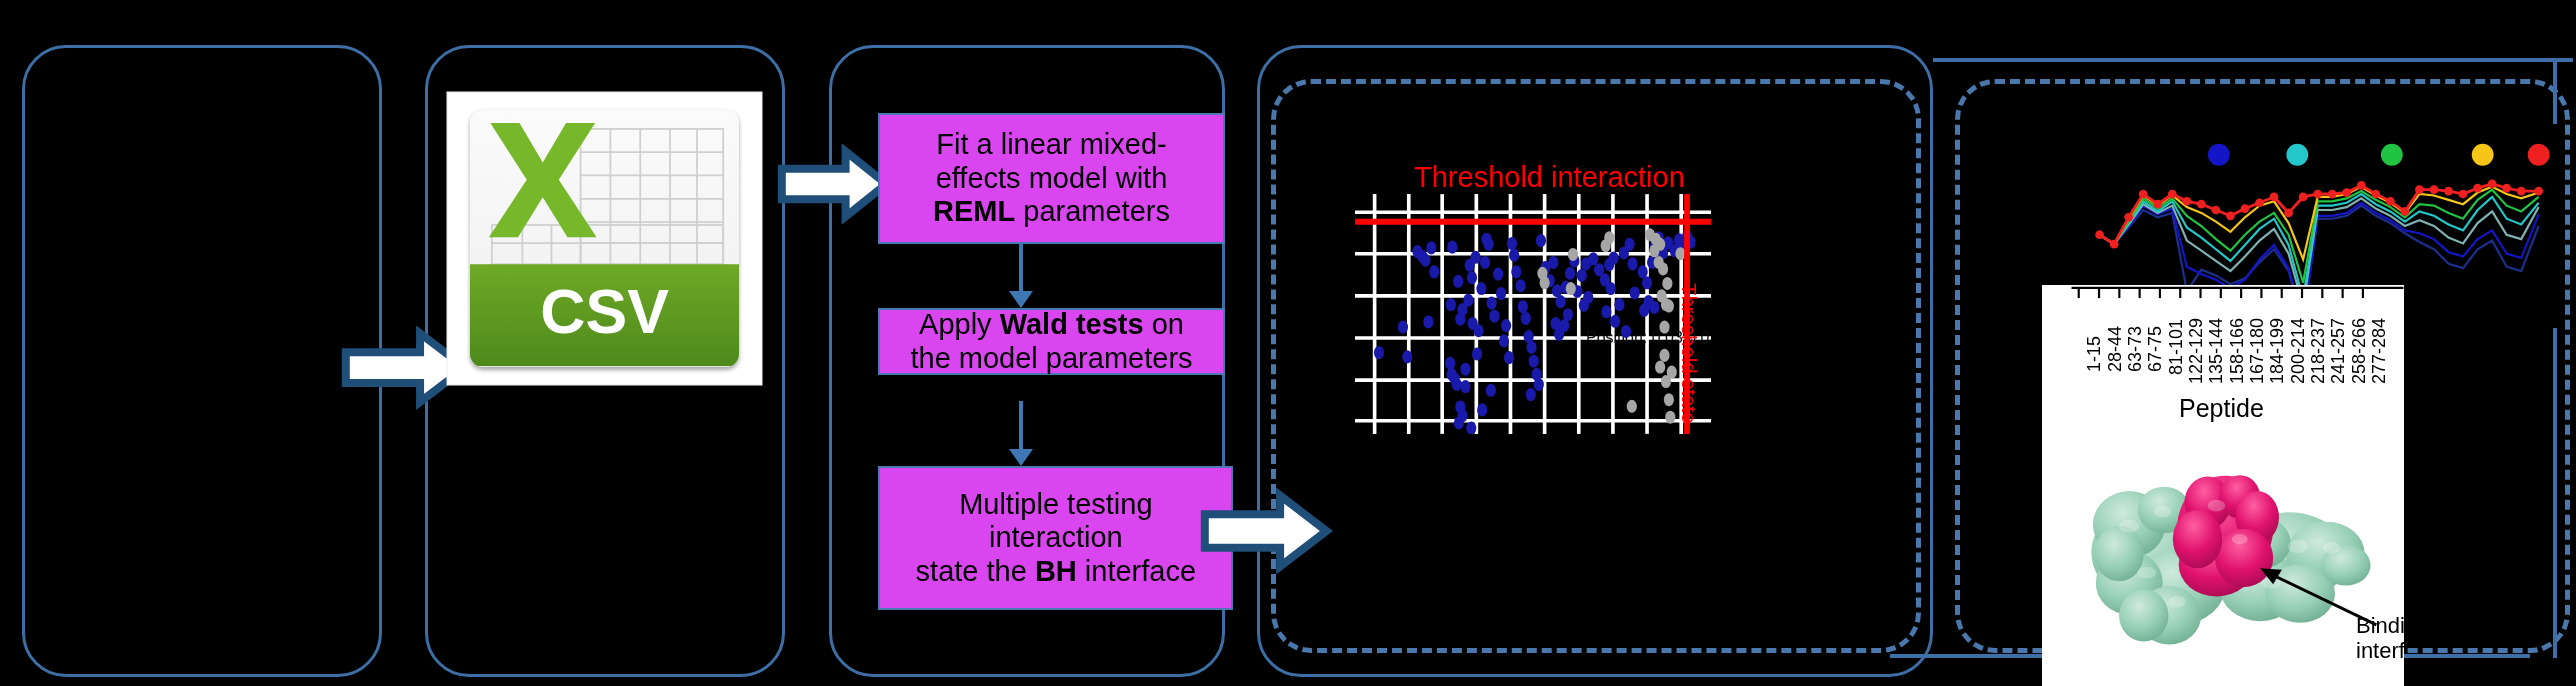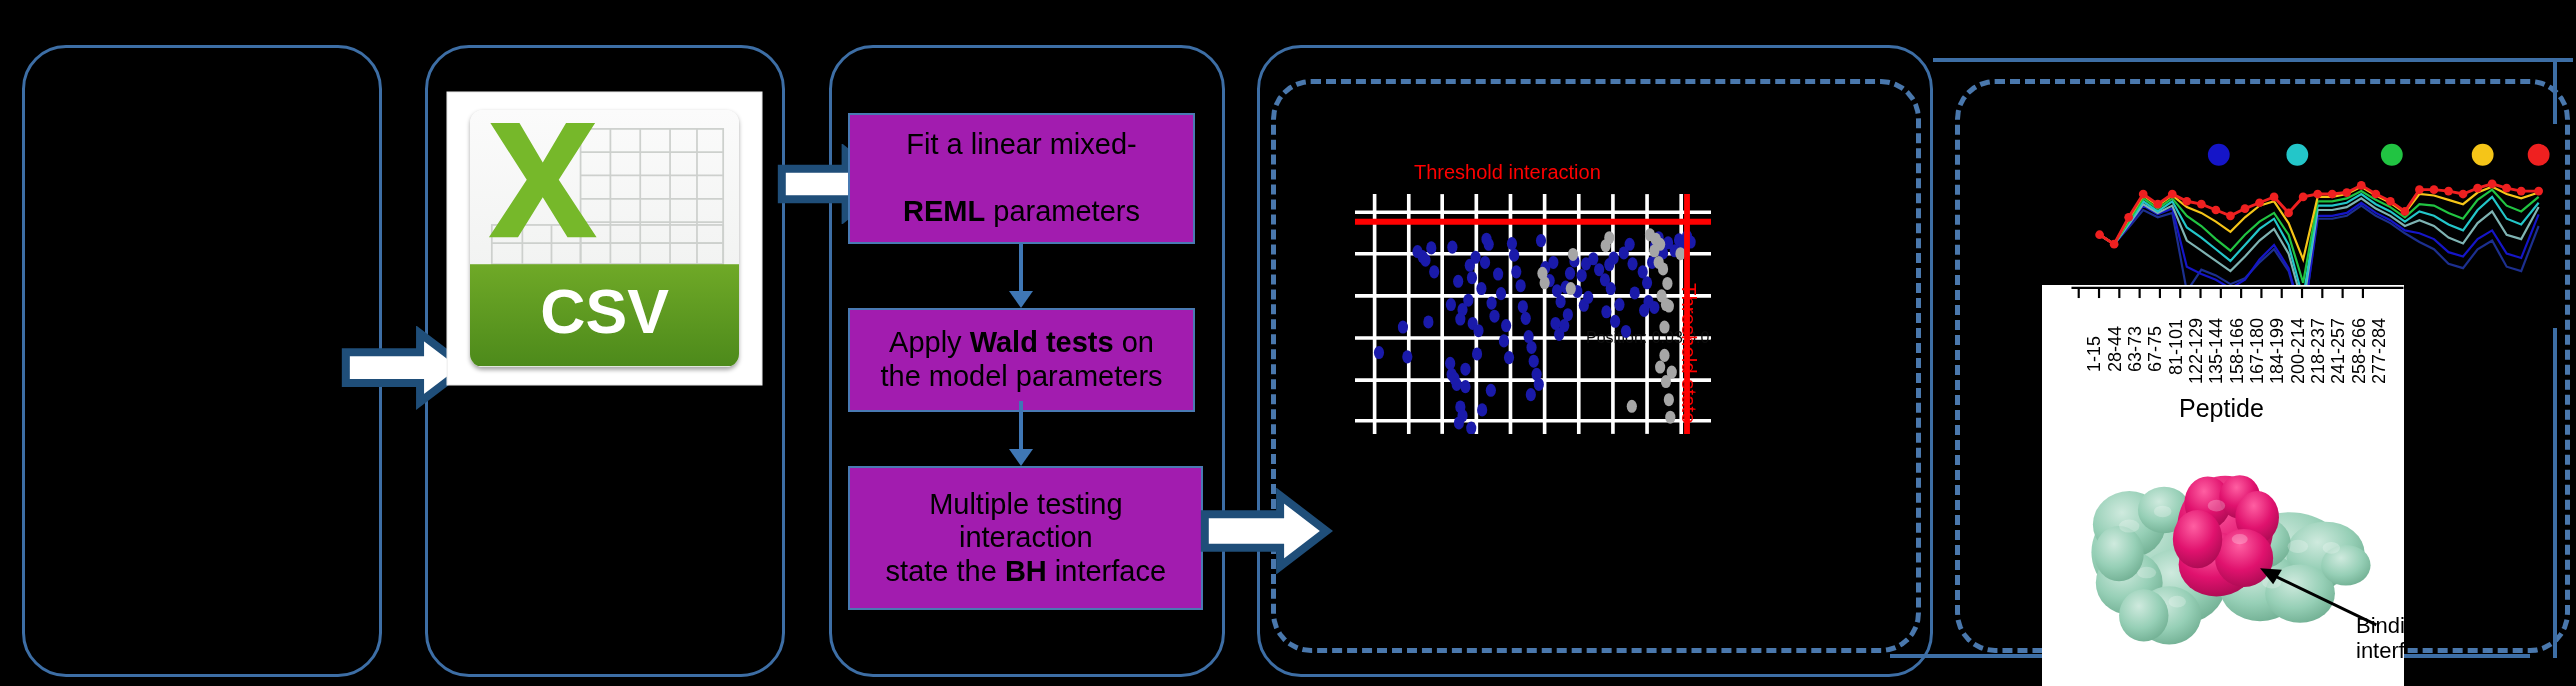--- a/index.html
+++ b/index.html
@@ -4,41 +4,41 @@
 <style>
   html,body{margin:0;padding:0;background:#000;}
   body{width:2576px;height:687px;overflow:hidden;font-family:"Liberation Sans",sans-serif;}
   #stage{position:relative;width:2576px;height:687px;background:#000;}
 
   
   .panel{position:absolute;box-sizing:border-box;border:3.6px solid #3d6ea5;border-radius:44px;background:transparent;}
   .panel.dashed{border-style:dashed;border-width:5.1px;border-color:#4a78ad;border-radius:40px;}
 
   
-  .procbox{position:absolute;box-sizing:border-box;background:#a21caf;border:2.9px solid #4a7ab3;
+  .procbox{position:absolute;box-sizing:border-box;background:#d946ef;border:2.9px solid #4a7ab3;
            display:flex;align-items:center;justify-content:center;text-align:center;
-           color:#000;font-size:29px;line-height:1.16;padding:4.4px 7.3px;}
+           color:#000;font-size:29px;line-height:1.16;padding:4.4px 7.3px;margin-left:30px;}
   .procbox b{font-weight:bold;}
 
   
   .vconn{position:absolute;background:#3f77b5;width:4.4px;}
   .vhead{position:absolute;width:0;height:0;border-left:12.4px solid transparent;border-right:12.4px solid transparent;border-top:17.4px solid #3f77b5;}
 
   
   .blockarrow{position:absolute;}
   .blockarrow svg{display:block;}
 
   
   .csv-icon{position:absolute;background:#ffffff;box-shadow:0 0 0 1.5px #f2f2f2;text-align:right;}
   .csv-inner{position:absolute;left:7%;top:6%;width:86%;height:88%;border-radius:13px;overflow:hidden;
              background:linear-gradient(#fbfbfb,#eceeec);box-shadow:0 2.2px 4.4px rgba(0,0,0,.35);}
 
   
   .scatter-wrap{position:absolute;}
-  .scatter-title{position:absolute;color:#ff0000;font-size:20px;font-weight:normal;white-space:nowrap;}
+  .scatter-title{position:absolute;color:#ff0000;font-size:29px;font-weight:normal;white-space:nowrap;}
   .scatter-vtitle{position:absolute;color:#ff0000;font-size:20.4px;white-space:nowrap;
                   transform-origin:0 0;transform:rotate(90deg);}
   .plot{position:absolute;background:#000;}
 
   
   .figpanel{position:absolute;background:#ffffff;overflow:hidden;}
   .lineplot{position:absolute;background:#000;}
   .ticklabel{position:absolute;color:#000;font-size:18px;white-space:nowrap;
              transform-origin:0 0;transform:rotate(-90deg);}
   .axtitle{position:absolute;color:#000;font-size:25px;}
@@ -104,29 +104,29 @@
 
   <div class="blockarrow" style="left:776px;top:144px;width:116px;height:80px;">
     <svg width="116" height="80" viewBox="0 0 160 110">
       <polygon points="8,34 96,34 96,10 152,55 96,100 96,76 8,76" fill="#ffffff" stroke="#1f4e79" stroke-width="11" stroke-linejoin="miter"></polygon>
     </svg>
   </div>
 
   <div class="procbox" style="left:848px;top:113px;width:347px;height:131px;">
     <div>
       <span>Fit a linear mixed-</span><br>
-      <br>
+      <span>effects model with</span><br>
       <b>REML</b><span> parameters</span>
     </div>
   </div>
 
   <div class="vconn" style="left:1019px;top:243px;height:52px;"></div>
   <div class="vhead" style="left:1009px;top:291px;"></div>
 
-  <div class="procbox" style="left:848px;top:308px;width:347px;height:104px;">
+  <div class="procbox" style="left:848px;top:308px;width:347px;height:67px;">
     <div>
       <span>Apply </span><b>Wald tests</b><span> on</span><br>
       <span>the model parameters</span>
     </div>
   </div>
 
   <div class="vconn" style="left:1019px;top:401px;height:52px;"></div>
   <div class="vhead" style="left:1009px;top:449px;"></div>
 
   <div class="procbox" style="left:848px;top:466px;width:355px;height:144px;padding-left:8px;">

